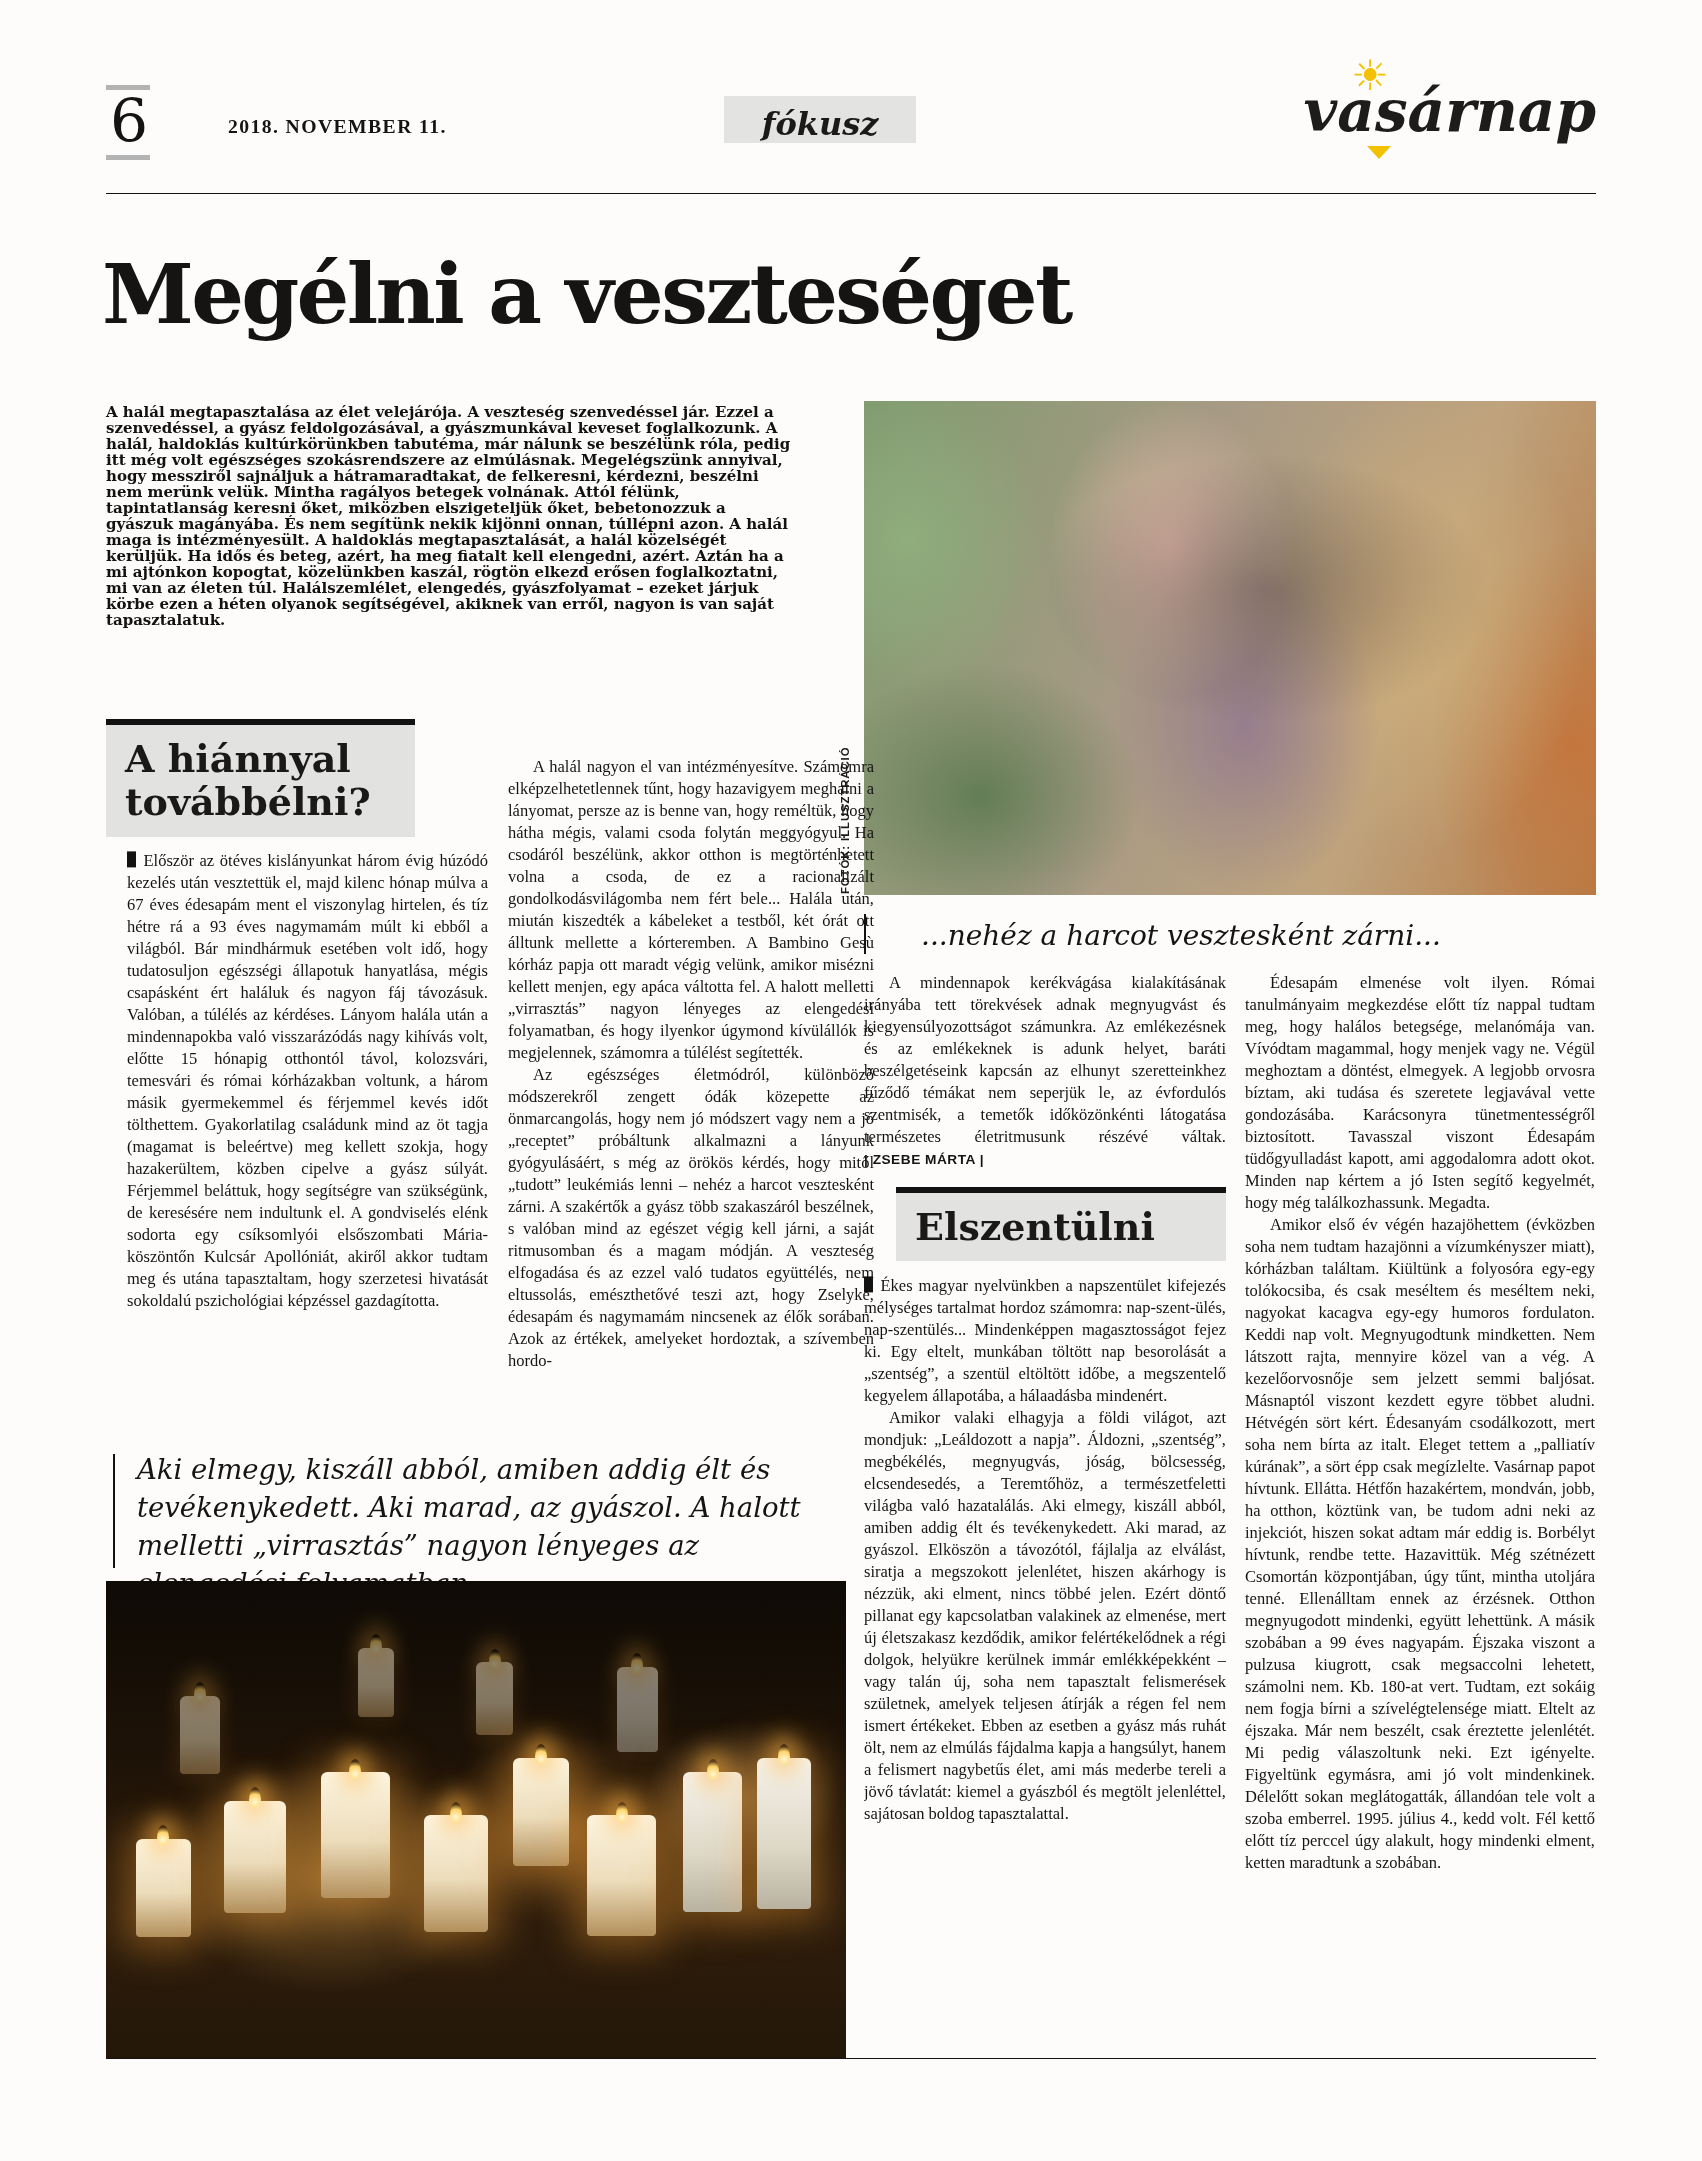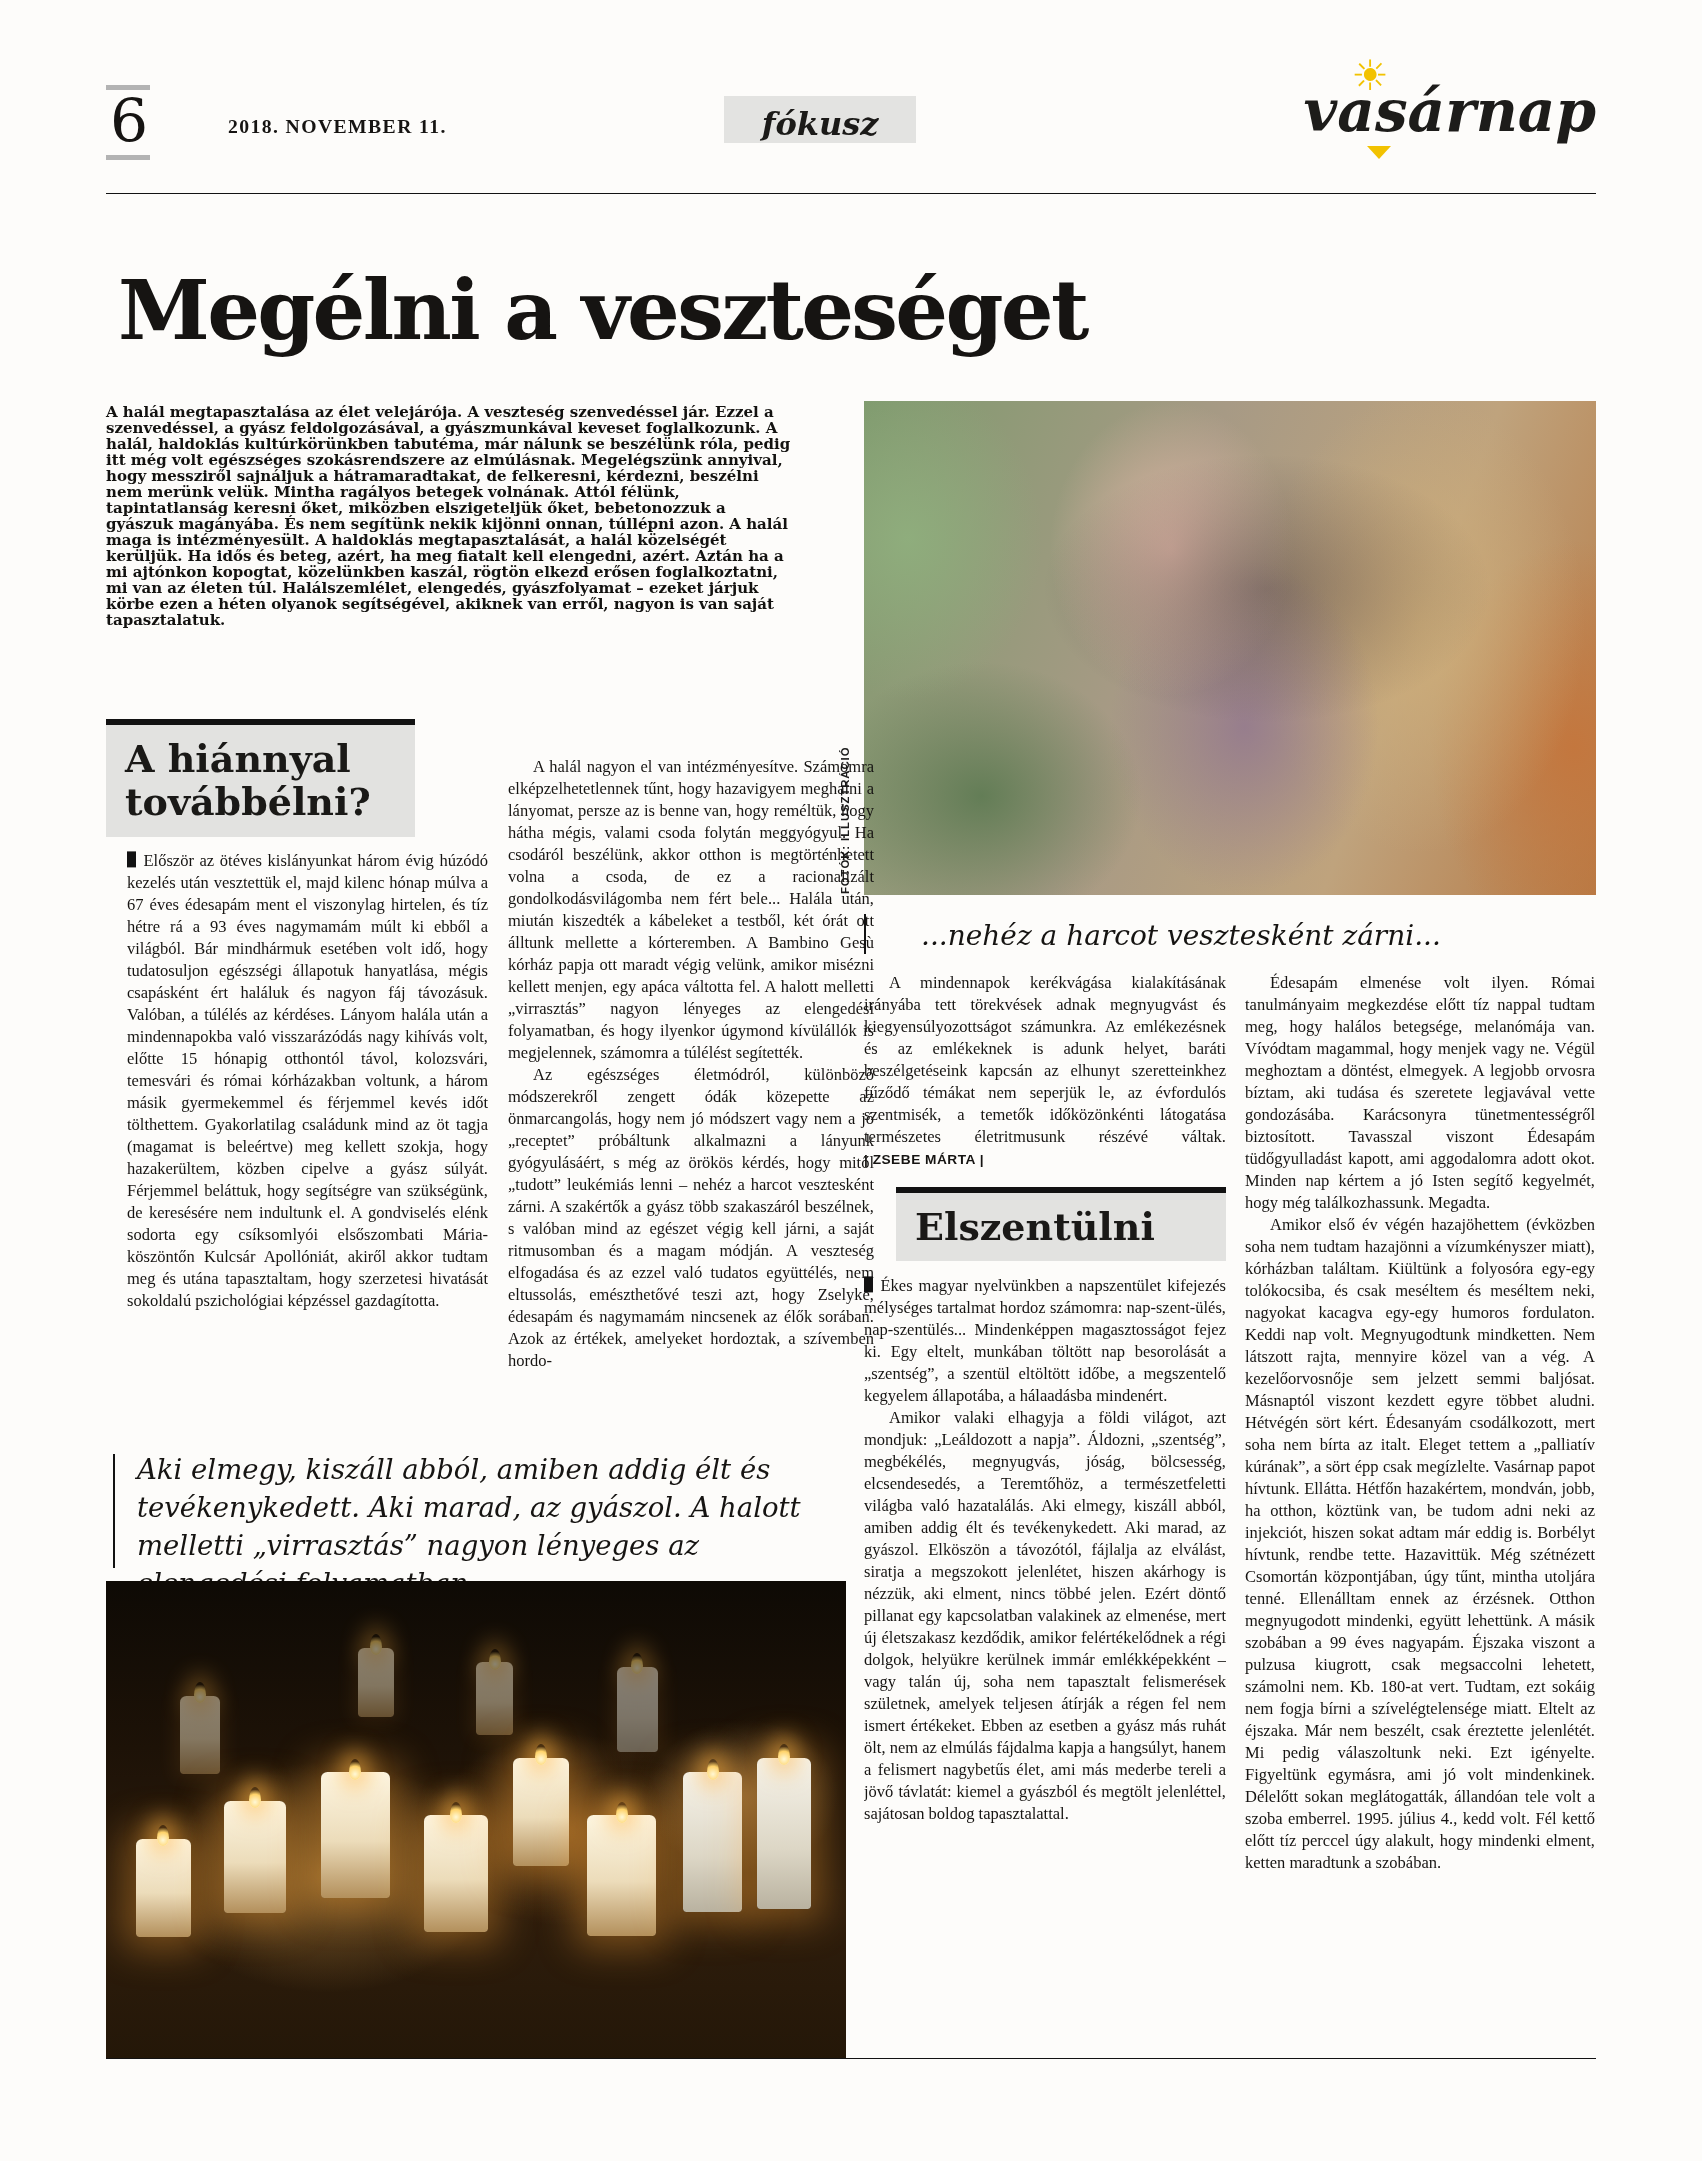--- a/index.html
+++ b/index.html
@@ -93,21 +93,21 @@
 
   <div class="abs fokusz-box" style="left:724px;top:96px;align-items:flex-end;">
     <span>fókusz</span>
   </div>
 
   <div class="abs sun" style="left:1351px;top:55px;">☀</div>
   <div class="abs brand" style="right:106px;top:77px;">vasárnap</div>
   <div class="abs sun-tri" style="left:1367px;top:146px;"></div>
 
   <div class="abs hrule" style="left:106px;top:193px;width:1490px;"></div>
-  <h1 class="abs headline" style="left:102px;top:251px;margin:16px;">Megélni a veszteséget</h1>
+  <h1 class="abs headline" style="left:102px;top:251px;margin:0;">Megélni a veszteséget</h1>
   <div class="abs lead" style="left:106px;top:404px;">A halál megtapasztalása az élet velejárója. A veszteség szenvedéssel jár. Ezzel a szenvedéssel, a gyász feldolgozásával, a gyászmunkával keveset foglalkozunk. A halál, haldoklás kultúrkörünkben tabutéma, már nálunk se beszélünk róla, pedig itt még volt egészséges szokásrendszere az elmúlásnak. Megelégszünk annyival, hogy messziről sajnáljuk a hátramaradtakat, de felkeresni, kérdezni, beszélni nem merünk velük. Mintha ragályos betegek volnának. Attól félünk, tapintatlanság keresni őket, miközben elszigeteljük őket, bebetonozzuk a gyászuk magányába. És nem segítünk nekik kijönni onnan, túllépni azon. A halál maga is intézményesült. A haldoklás megtapasztalását, a halál közelségét kerüljük. Ha idős és beteg, azért, ha meg fiatalt kell elengedni, azért. Aztán ha a mi ajtónkon kopogtat, közelünkben kaszál, rögtön elkezd erősen foglalkoztatni, mi van az életen túl. Halálszemlélet, elengedés, gyászfolyamat – ezeket járjuk körbe ezen a héten olyanok segítségével, akiknek van erről, nagyon is van saját tapasztalatuk.</div>
 
   <div class="abs photo" style="left:864px;top:401px;">
     <div class="photo-shade"></div>
   </div>
   <div class="abs credit" style="left:839px;top:711px;height:183px;">FOTÓK: ILLUSZTRÁCIÓ</div>
 
   <div class="abs cap-bar" style="left:864px;top:914px;"></div>
   <div class="abs caption" style="left:885px;top:919px;">...nehéz a harcot vesztesként zárni...</div>
 

